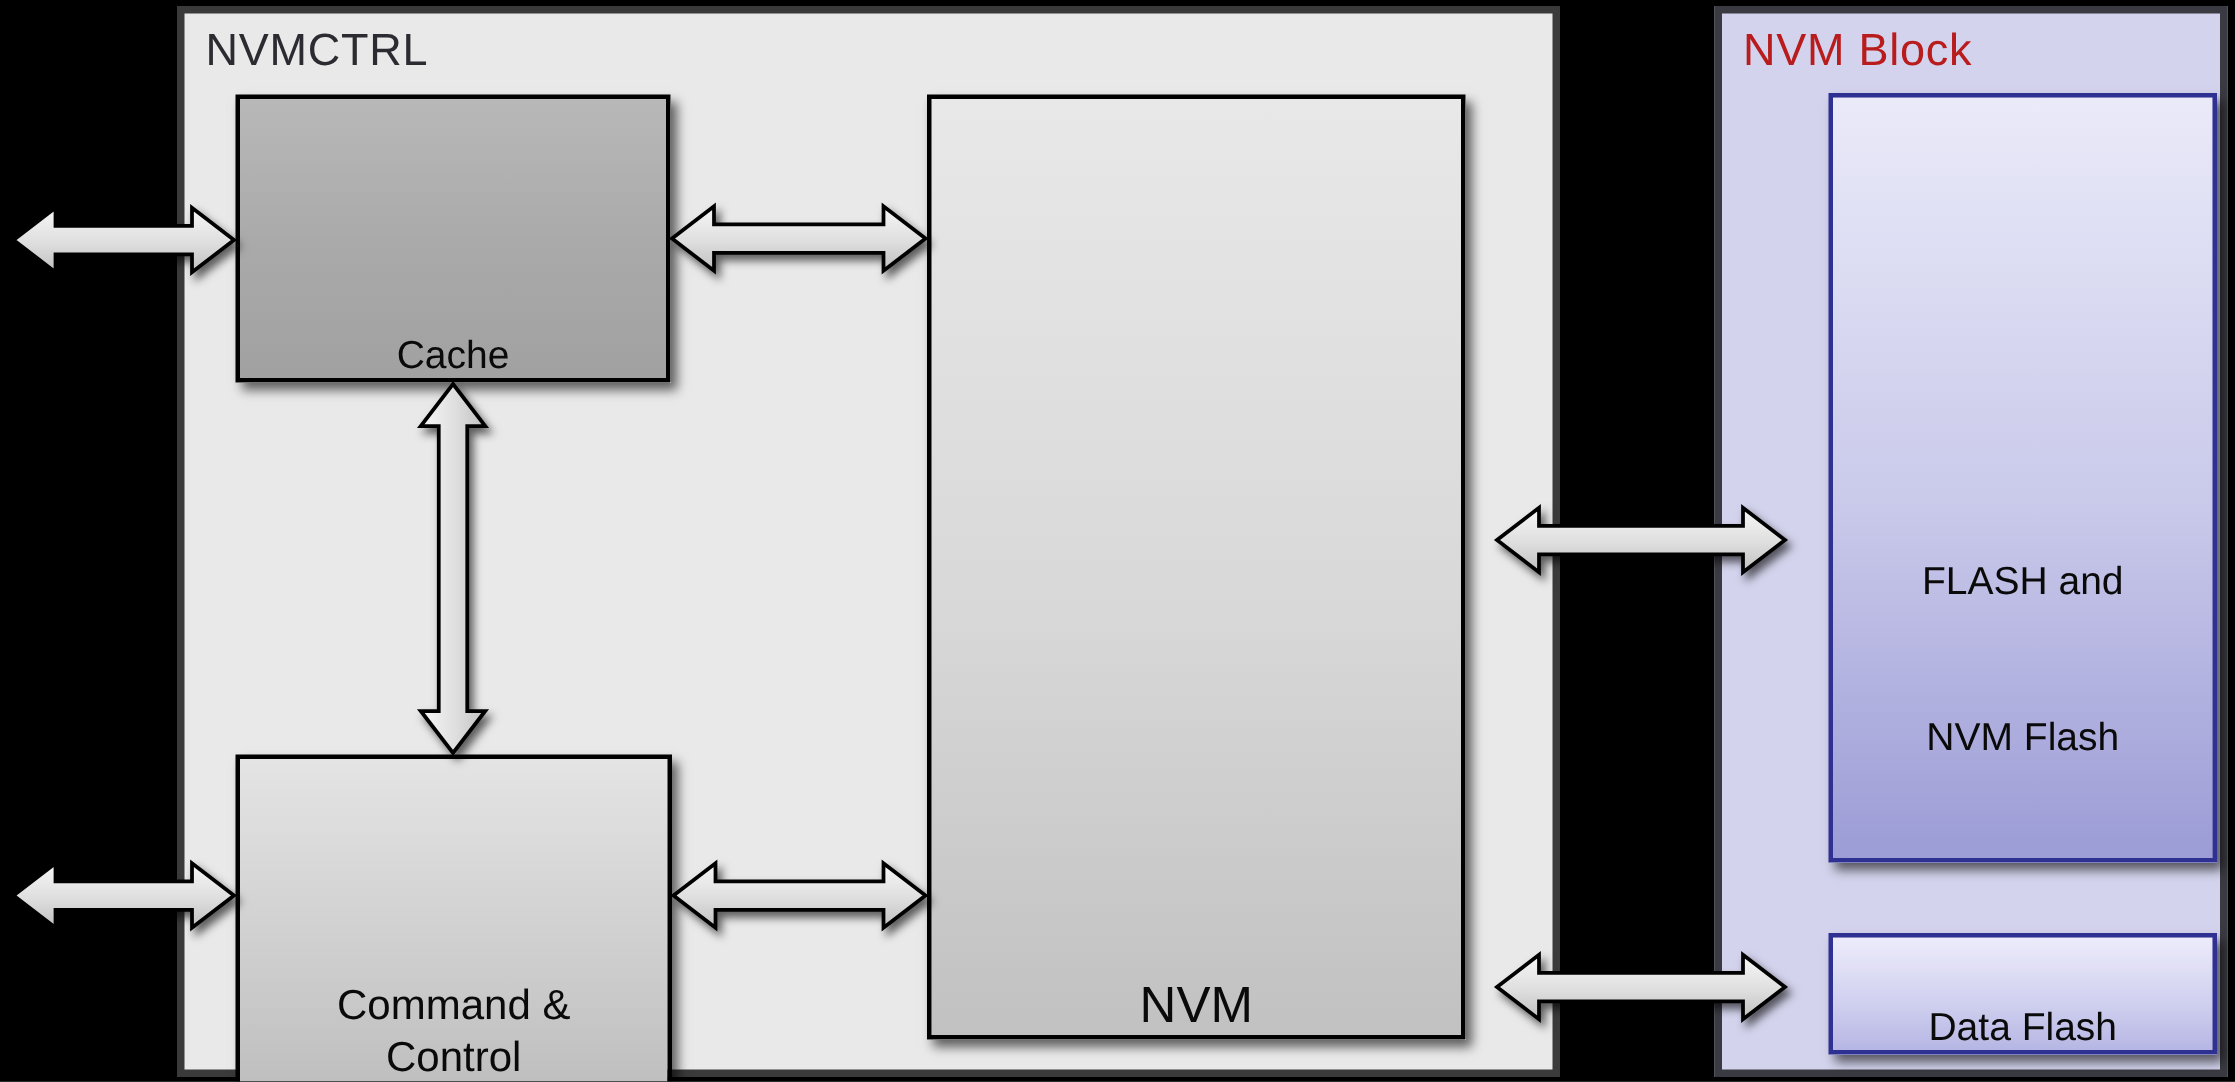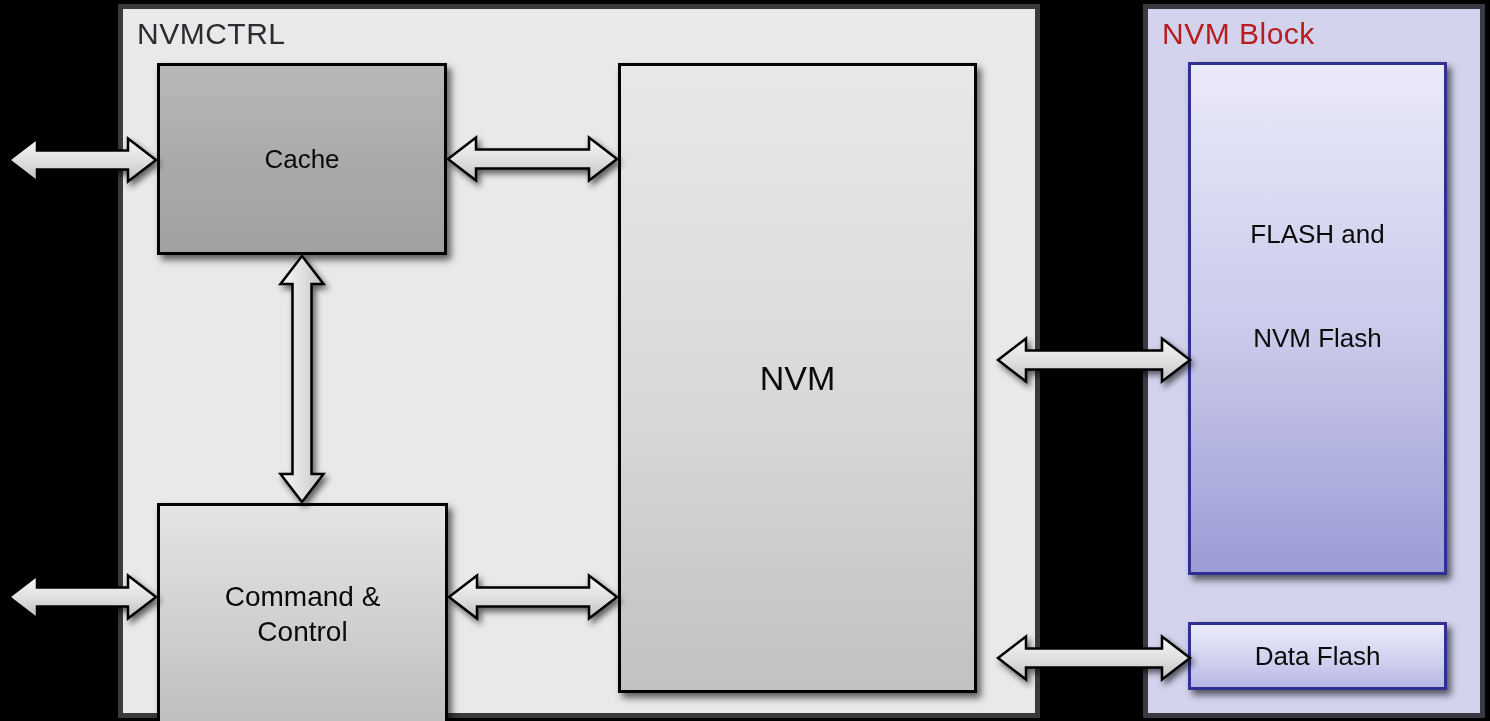--- a/index.html
+++ b/index.html
@@ -20,25 +20,25 @@
   }
   .container-label{
     position:absolute;font-size:30px;letter-spacing:.5px;color:#2b2b31;
     white-space:nowrap;
   }
   .nvmctrl-label{left:14px;top:8px;text-align:center;}
   .nvmblock-label{left:14px;top:8px;color:#b91c1c;}
   
   .box{
     position:absolute;z-index:2;display:flex;flex-direction:column;
-    align-items:center;justify-content:center;text-align:center;
+    align-items:center;justify-content:flex-end;text-align:center;
     color:#0a0a0a;box-shadow:4px 5px 7px rgba(0,0,0,.6);
   }
   .gray-box{border:3px solid #000;}
-  .purple-box{border:3px solid #2e3192;}
+  .purple-box{border:3px solid #2e3192;margin-left:31px;}
   .cache-box{
     left:157px;top:63px;width:290px;height:192px;
     background:linear-gradient(180deg,#b8b8b8 0%,#a9a9a9 55%,#a1a1a1 100%);
     font-size:26px;
   }
   .cc-box{
     left:157px;top:503px;width:291px;height:222px;
     background:linear-gradient(180deg,#e4e4e4 0%,#d2d2d2 50%,#bfbfbf 100%);
     font-size:28px;line-height:35px;
   }
@@ -46,21 +46,21 @@
     left:618px;top:63px;width:359px;height:630px;
     background:linear-gradient(180deg,#e8e8e8 0%,#d8d8d8 55%,#c1c1c1 100%);
     font-size:34px;line-height:40px;row-gap:94px;
   }
   .flash-box{
     left:1188px;top:62px;width:259px;height:513px;
     background:linear-gradient(180deg,#eaeaf9 0%,#c8c8ea 55%,#9c9cd6 100%);
     font-size:26px;line-height:30px;row-gap:74px;padding-bottom:66px;
   }
   .dataflash-box{
-    left:1188px;top:622px;width:259px;height:68px;
+    left:1188px;top:622px;width:259px;height:81px;
     background:linear-gradient(180deg,#edecfb 0%,#cfcfef 60%,#b6b6e4 100%);
     font-size:26px;
   }
   
   .arrow{
     position:absolute;z-index:3;overflow:visible;
     filter:drop-shadow(3px 4px 3px rgba(0,0,0,.6));
   }
   .arrow path{stroke:#000;stroke-width:2.5;stroke-linejoin:miter;}
   .h-arrow path{fill:url(#hArrowGrad);}

